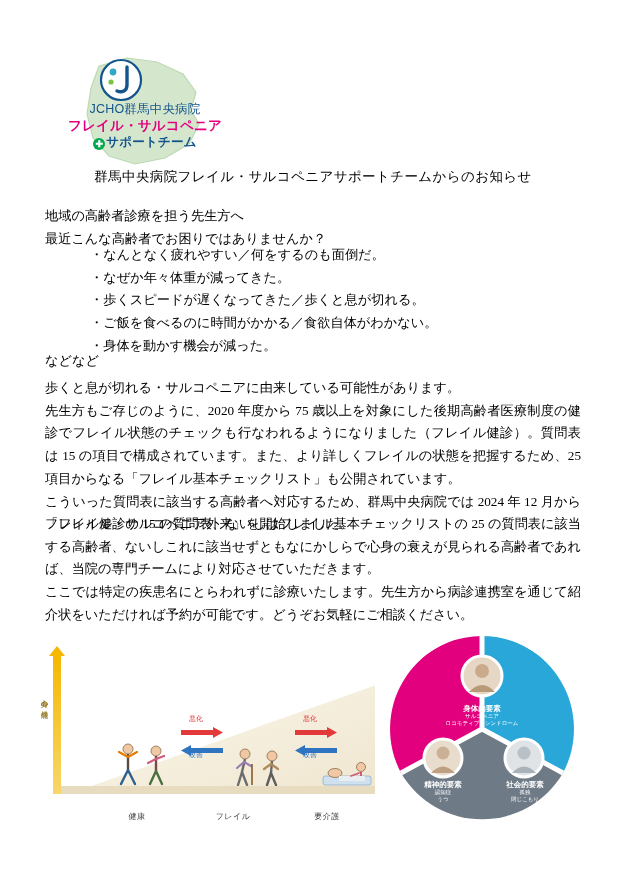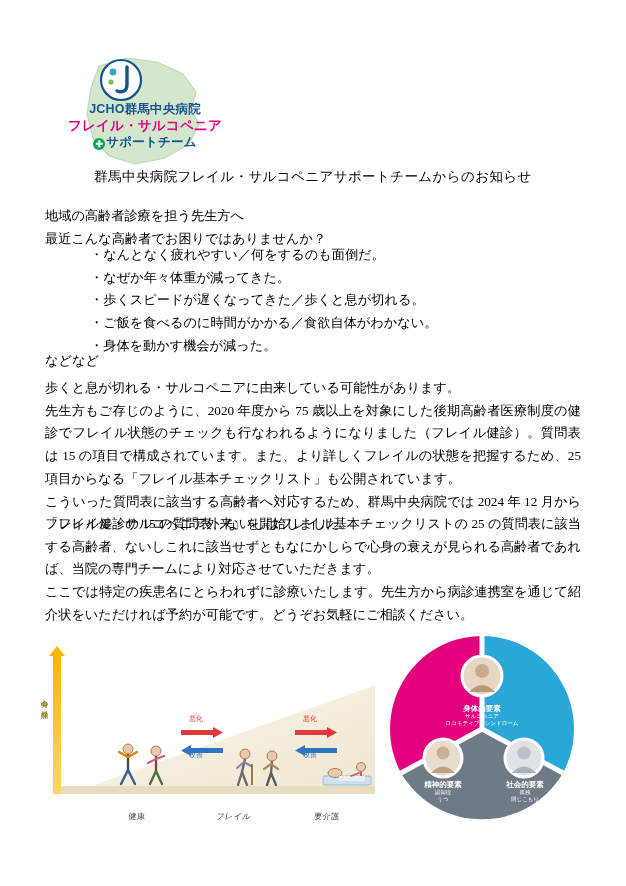--- a/index.html
+++ b/index.html
@@ -41,21 +41,21 @@
     position: absolute;
     left: 0;
     top: 50px;
     width: 200px;
     text-align: center;
     font-family: "Liberation Sans", sans-serif;
     line-height: 1.25;
   }
   .logo-line1 {
     font-size: 12.5px;
-    font-weight: bold;
+    font-weight: normal;
     color: #13558c;
     letter-spacing: 0.2px;
   }
   .logo-line2 {
     font-size: 13.5px;
     font-weight: bold;
     color: #e2007f;
     letter-spacing: 0.2px;
   }
   .logo-line3 {
@@ -190,21 +190,21 @@
   .stage-label {
     position: absolute;
     bottom: -14px;
     font-size: 8px;
     font-family: "Liberation Sans", sans-serif;
     color: #3a3a3a;
     text-align: center;
     letter-spacing: 0.5px;
   }
   .sl-1 { left: 62px; width: 60px; }
-  .sl-2 { left: 158px; width: 60px; font-style: italic; }
+  .sl-2 { left: 158px; width: 60px; }
   .sl-3 { left: 252px; width: 60px; }
 
   .person {
     position: absolute;
     bottom: 12px;
   }
   .arrow-group { position: absolute; }
   .arr-label {
     position: absolute;
     font-size: 7px;

